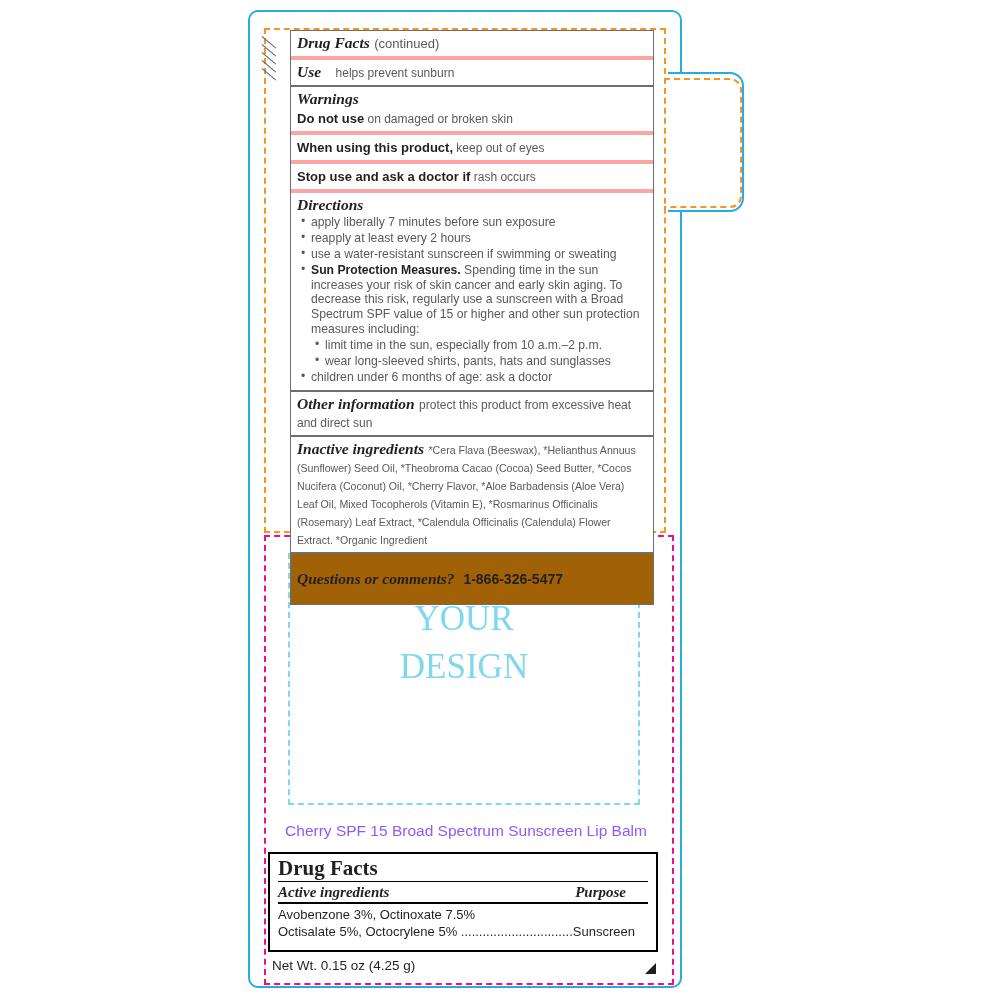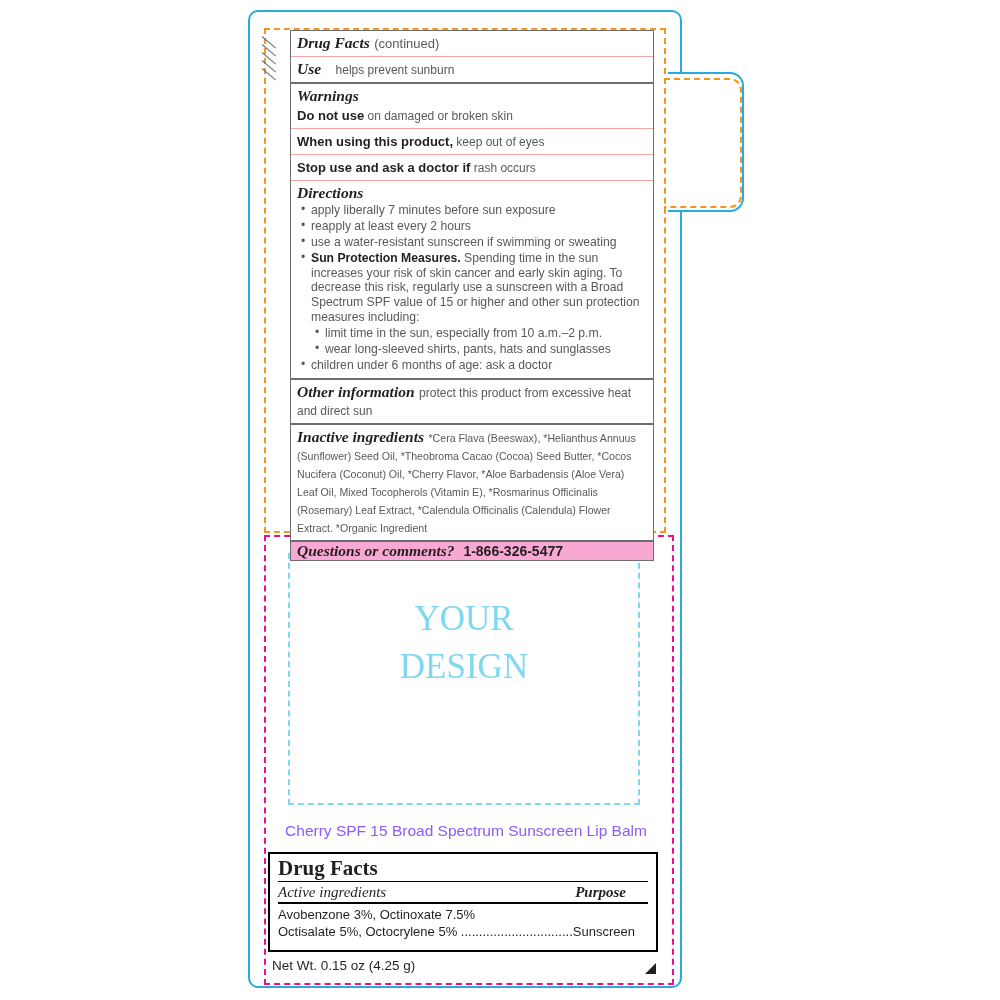--- a/index.html
+++ b/index.html
@@ -40,35 +40,35 @@
   
   .ticks{position:absolute;left:262px;top:36px;width:22px;height:40px;}
   .ticks span{position:absolute;left:0;width:18px;height:1px;background:#6d6e71;transform-origin:left center;}
 
   
   .df-cont{
     position:absolute;left:290px;top:30px;width:364px;
     border:1.5px solid #6d6e71;box-sizing:border-box;background:#fff;
     padding:0;
   }
-  .df-cont .sec{border-bottom:1px solid #fca5a5;padding:3px 6px 4px 6px;}
+  .df-cont .sec{border-bottom:4px solid #fca5a5;padding:3px 6px 4px 6px;}
   .df-cont .sec:last-child{border-bottom:none;}
   .rule-thick{border-bottom:2.5px solid #6d6e71 !important;}
   .hdr-ital{font-family:"Liberation Serif",serif;font-style:italic;font-weight:bold;font-size:15.5px;}
   .b{font-weight:bold;}
   .t13{font-size:13px;}
   .t12{font-size:12px;}
   .t10{font-size:10.6px;}
   .gray{color:#58595b;}
   ul.bl{margin:1px 0 0 0;padding-left:14px;list-style:none;}
   ul.bl li{position:relative;margin:1px 0;line-height:1.22;font-size:12.2px;}
   ul.bl li:before{content:"•";position:absolute;left:-10px;top:-1px;}
   ul.bl ul.bl{padding-left:14px;margin-top:1px;}
 
-  .qc{background:#f9a8d4;padding:0 6px;font-size:13.5px;}
+  .qc{background:#a16207;padding:16px 6px;font-size:13.5px;}
 
   
   .design-text{
     position:absolute;left:288px;top:595px;width:352px;text-align:center;
     color:#7fd7f0;font-size:35px;line-height:1.36;font-family:Liberation Serif, serif;
   }
 
   .product-name{
     position:absolute;left:266px;top:822px;width:400px;text-align:center;
     font-size:15.5px;color:#8b5cf6;
@@ -76,21 +76,21 @@
 
   
   .df-bottom{
     position:absolute;left:268px;top:852px;width:390px;height:100px;
     border:2.5px solid #000;box-sizing:border-box;background:#fff;padding:3px 8px 0 8px;
   }
   .df-title{font-family:"Liberation Serif",serif;font-weight:bold;font-size:21px;line-height:1.05;}
   .df-bottom .hr-thin{border-bottom:1px solid #000;margin:2px 0 2px 0;}
   .df-bottom .hr-thick{border-bottom:2.5px solid #000;margin:1px 0 3px 0;}
   .ai-row{display:flex;justify-content:space-between;align-items:baseline;}
-  .ai-row .l{font-family:"Liberation Serif",serif;font-style:italic;font-weight:normal;font-size:15px;}
+  .ai-row .l{font-family:"Liberation Serif",serif;font-style:italic;font-weight:bold;font-size:15px;}
   .ai-row .r{font-family:"Liberation Serif",serif;font-style:italic;font-weight:bold;font-size:15px;}
   .ing{font-size:13px;margin-top:2px;}
   .ing2{font-size:13px;margin-top:2px;}
 
   .netwt{position:absolute;left:272px;top:958px;font-size:13.5px;}
   .peel{position:absolute;left:500px;top:958px;font-size:13.5px;margin-top:44px;}
   .tri{position:absolute;left:645px;top:963px;width:0;height:0;border-left:11px solid transparent;border-bottom:11px solid #231f20;}
 </style>
 </head>
 <body>

